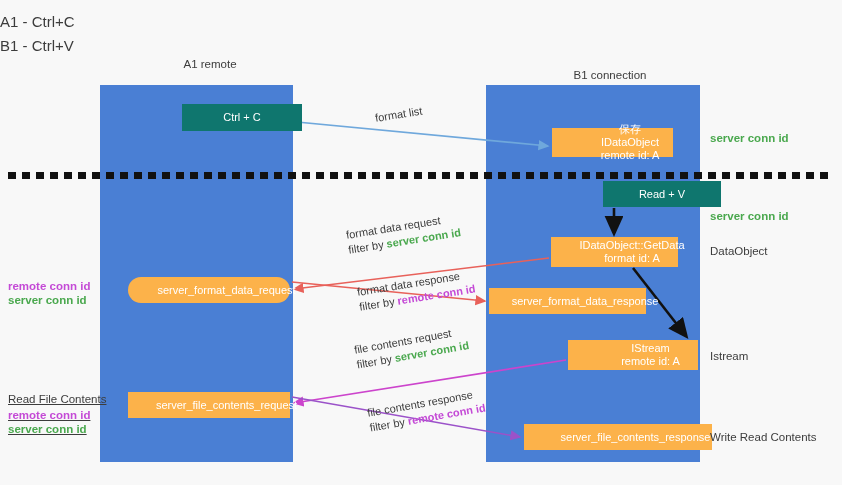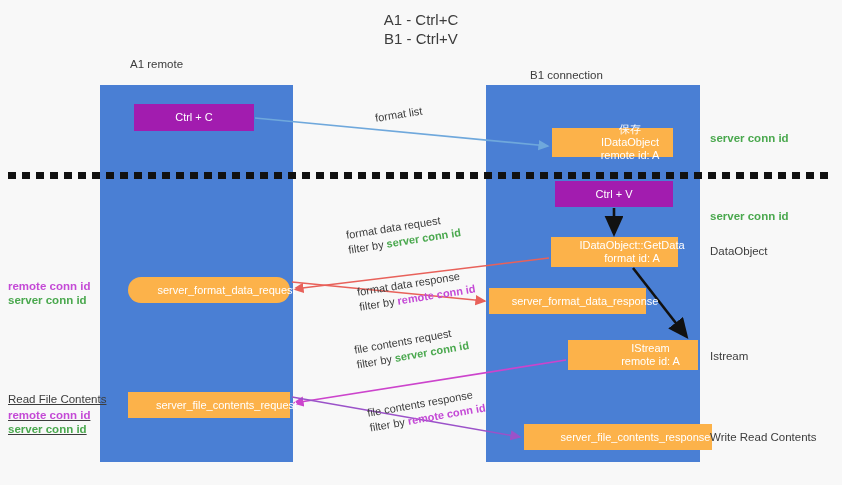--- a/index.html
+++ b/index.html
@@ -16,29 +16,29 @@
     height: 485px;
     background: #f8f8f8;
     overflow: hidden;
   }
   .abs { position: absolute; }
 
   
   #title {
     left: 0; top: 10px;
     width: 842px;
+    font-size: 15px;
+    color: #3c3c3c;
+    line-height: 24px;
+    white-space: pre-line;
+  }
+
+  
+  .col-header {
     text-align: center;
-    font-size: 15px;
-    color: #3c3c3c;
-    line-height: 19px;
-    white-space: pre-line;
-  }
-
-  
-  .col-header {
     font-size: 11.5px;
     color: #3c3c3c;
     line-height: 13px;
   }
   #hdr-a1 { left: 130px; top: 58px; width: 160px; }
   #hdr-b1 { left: 530px; top: 58px; width: 160px; margin-top: 11px; }
 
   
   .lane {
     background: #4a7fd4;
@@ -62,21 +62,21 @@
     display: flex;
     align-items: center;
     justify-content: center;
     text-align: center;
     color: #ffffff;
     font-size: 11px;
     line-height: 13px;
     white-space: pre-line;
     padding: 2px 4px;
   }
-  .box.green  { background: #a21caf; }
+  .box.green  { background: #0f766e; margin-left: 48px; }
   .box.orange { background: #fcb24a; padding-left: 39px; }
 
   #box-ctrlc   { left: 134px; top: 104px; width: 120px; height: 27px; }
   #box-save    { left: 552px; top: 128px; width: 121px; height: 29px; }
   #box-ctrlv   { left: 555px; top: 181px; width: 118px; height: 26px; }
   #box-getdata { left: 551px; top: 237px; width: 127px; height: 30px; }
   #box-istream { left: 568px; top: 340px; width: 130px; height: 30px; }
   #box-sfdreq  { left: 128px; top: 277px; width: 162px; height: 26px; border-radius: 13px; }
   #box-sfdres  { left: 489px; top: 288px; width: 157px; height: 26px; }
   #box-sfcreq  { left: 128px; top: 392px; width: 162px; height: 26px; }
@@ -180,21 +180,21 @@
     <path d="M566,360 L294,403" stroke="#cc44cc" stroke-width="1.6" fill="none" marker-end="url(#ah-magenta)"></path>
 
     <path d="M292,397 L520,437" stroke="#9b52c9" stroke-width="1.6" fill="none" marker-end="url(#ah-purple)"></path>
   </svg>
 
   <div class="abs" id="divider"></div>
 
   <div class="abs box green" id="box-ctrlc">Ctrl + C</div>
   <div class="abs box orange" id="box-save">保存IDataObject
 remote id: A</div>
-  <div class="abs box green" id="box-ctrlv">Ctrl + V</div>
+  <div class="abs box green" id="box-ctrlv">Read + V</div>
   <div class="abs box orange" id="box-getdata">IDataObject::GetData
 format id: A</div>
   <div class="abs box orange" id="box-istream">IStream
 remote id: A</div>
   <div class="abs box orange" id="box-sfdreq">server_format_data_request</div>
   <div class="abs box orange" id="box-sfdres">server_format_data_response</div>
   <div class="abs box orange" id="box-sfcreq">server_file_contents_request</div>
   <div class="abs box orange" id="box-sfcres">server_file_contents_response</div>
 
   <div class="abs side-label green-txt" id="sl-conn1">server conn id</div>

